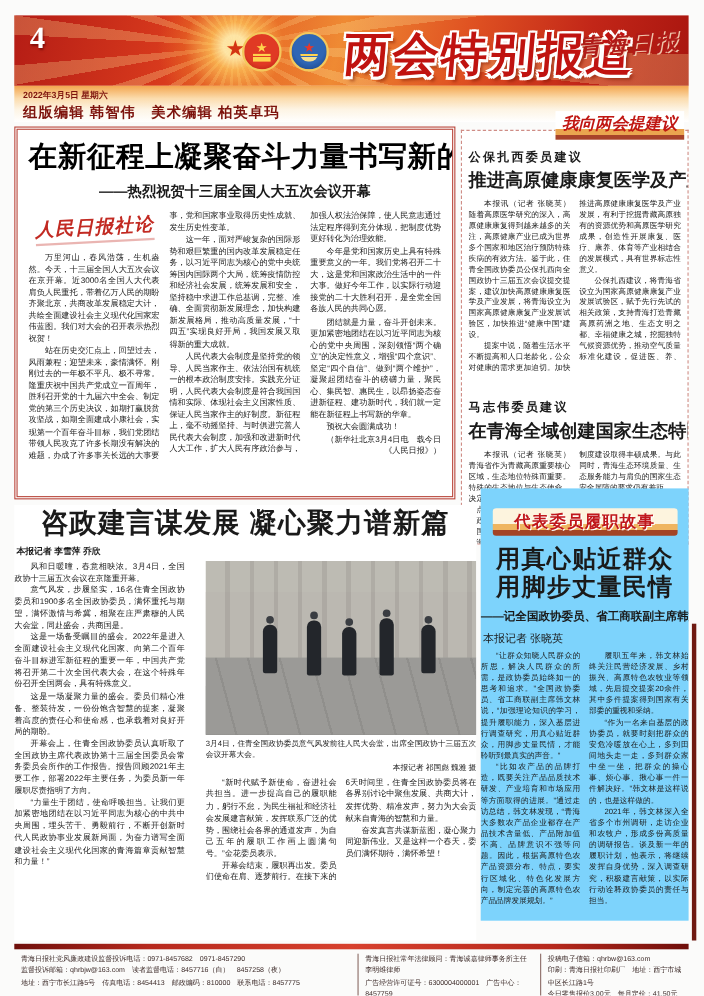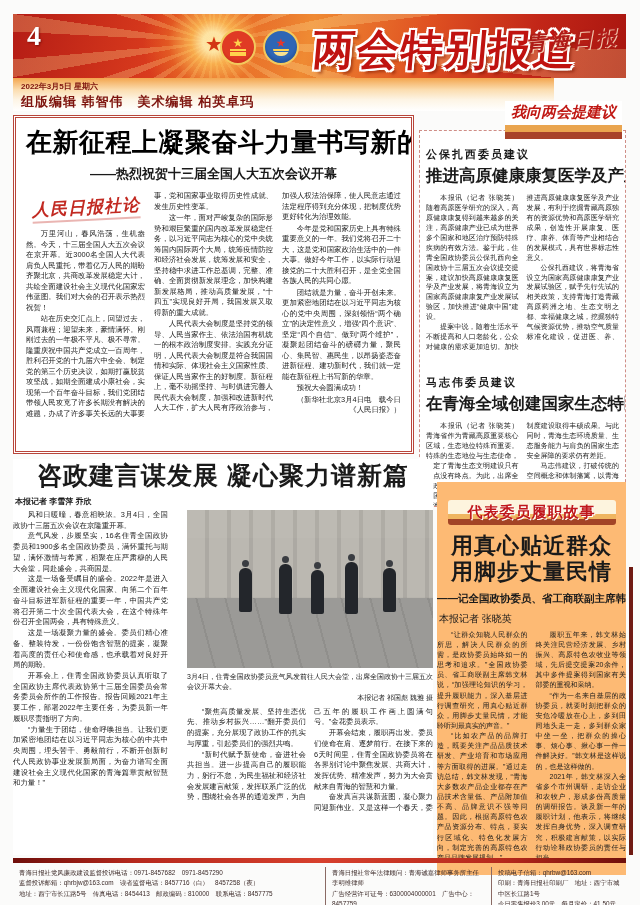--- a/index.html
+++ b/index.html
@@ -20,39 +20,39 @@
   .emblem-cppcc { left:250px; background:radial-gradient(circle at 50% 40%, #2e66b5 0 55%, #153c7e 100%); }
   .emblem .star { font-size:12px; line-height:10px; color:#ffd34d; }
   .emblem .gate { width:16px; height:7px; margin-top:1px; background:linear-gradient(180deg,#ffd34d 0 2px, transparent 2px 3px, #ffd34d 3px 100%); }
   .emblem-cppcc .star { color:#e8372a; }
   .emblem-cppcc .gate { background:linear-gradient(180deg,#ffd34d 0 2px, transparent 2px 3px, #f7e08e 3px 100%); border-radius:0 0 8px 8px; }
   .banner-title { position:absolute; left:300px; top:8px; font-size:42px; font-weight:900; letter-spacing:2px; color:#c01310;
     transform:skewX(-5deg); white-space:nowrap;
     text-shadow:-2px -2px 0 #fff, 2px -2px 0 #fff, -2px 2px 0 #fff, 2px 2px 0 #fff, 0 -2px 0 #fff, 0 2px 0 #fff, -2px 0 0 #fff, 2px 0 0 #fff, 4px 4px 3px rgba(120,20,0,.55); }
   .masthead { position:absolute; right:8px; top:12px; font-family:"DejaVu Serif","Liberation Serif",serif; font-style:italic; font-weight:bold; font-size:21px; color:#b01c18; transform:rotate(-4deg); letter-spacing:2px; text-shadow:1px 1px 0 rgba(255,240,210,.8); }
 
-  .date-strip { position:absolute; left:13px; top:78px; width:541px; height:33px;
+  .date-strip { position:absolute; left:13px; top:78px; width:613px; height:33px;
     background:linear-gradient(180deg, #f3a54e 0%, #fbdcae 35%, #fdf4e4 65%, #ffffff 100%); }
   .date-line { position:absolute; left:8px; top:3px; font-size:8px; font-weight:bold; color:#7d130d; }
   .editors-line { position:absolute; left:8px; top:15px; font-size:13px; font-weight:bold; color:#7d130d; letter-spacing:1px; }
 
   
   .editorial { position:absolute; left:13px; top:115px; width:401px; height:339px; border:3px double #b8453a; background:#fff; padding:7px 10px 4px; overflow:hidden; }
   .ed-headline { text-align:center; font-size:26px; font-weight:900; letter-spacing:0.5px; color:#000; white-space:nowrap; }
   .ed-subtitle { text-align:center; font-size:13px; font-weight:bold; margin-top:5px; }
   .ed-body { margin-top:8px; columns:3; column-gap:9px; font-size:7.4px; line-height:1.42; text-align:justify; height:258px; overflow:hidden; }
   .ed-body p { text-indent:2em; margin-bottom:1px; }
   .ed-logo { width:100%; height:34px; display:flex; align-items:center; justify-content:center; margin-bottom:4px; }
   .ed-logo span { font-family:"DejaVu Serif","Liberation Serif",serif; font-style:italic; font-weight:bold; font-size:17px; color:#c22a22; transform:rotate(-3deg); letter-spacing:1px; border-bottom:2px solid rgba(194,42,34,.35); }
   .ed-signoff { text-align:right; text-indent:0 !important; }
 
   
   .sugg-wrap { position:absolute; left:419px; top:101px; width:207px; }
   .sugg-label { position:relative; z-index:2; text-align:right; padding-right:4px; }
-  .sugg-label span { display:inline-block; font-size:15px; font-weight:900; font-style:italic; color:#c01713; background:#fff; padding:2px 6px 17px;
+  .sugg-label span { display:inline-block; font-size:15px; font-weight:900; font-style:italic; color:#c01713; background:#fff; padding:2px 6px 5px;
     background-image:linear-gradient(180deg, transparent 62%, #eaa54f 62% 82%, #a8432a 82% 100%); }
   .sugg-box { border:1px dashed #cf8d86; margin-top:-9px; padding:16px 6px 6px; height:377px; overflow:hidden; background:#fff; }
   .kicker { text-align:left; font-size:11px; font-weight:bold; letter-spacing:2px; }
   .sugg-headline { text-align:center; font-size:16.5px; font-weight:900; margin:3px 0 6px; white-space:nowrap; letter-spacing:0; }
   .sugg-body { columns:2; column-gap:8px; font-size:7px; line-height:1.42; text-align:justify; overflow:hidden; }
   .sugg-body p { text-indent:2em; }
   .sugg-body-1 { height:168px; margin-bottom:14px; }
   .sugg-body-2 { height:128px; }
 
   
@@ -73,21 +73,21 @@
   .photo .ground { position:absolute; bottom:0; left:0; right:0; height:70px;
     background:repeating-linear-gradient(75deg, #9b9a97 0 26px, #908f8c 26px 28px), linear-gradient(180deg,#a3a29f,#7e7d7a); }
   .person { position:absolute; width:13px; height:44px; background:#23262b; border-radius:6px 6px 2px 2px; }
   .person::before { content:""; position:absolute; top:-8px; left:3px; width:7px; height:7px; border-radius:50%; background:#3a3d42; }
   .caption { margin-top:4px; font-size:7px; line-height:1.4; text-align:justify; }
   .credit { text-align:right; font-size:7px; margin-top:1px; }
   .mid-bottom { margin-top:4px; columns:2; column-gap:8px; font-size:7.4px; line-height:1.45; text-align:justify; height:108px; overflow:hidden; }
   .mid-bottom p { text-indent:2em; }
 
   
-  .duty { position:absolute; left:437px; top:482px; width:189px; height:393px; overflow:hidden; background:#fdba74; }
+  .duty { position:absolute; left:437px; top:444px; width:189px; height:393px; overflow:hidden; background:#7dd3fc; }
   .duty-banner { margin:18px auto 8px; width:168px; height:25px; display:flex; align-items:center; justify-content:center;
     background:linear-gradient(180deg, #fdf4de 0 58%, #efb560 58% 78%, #a34426 78% 100%); border-radius:3px; }
   .duty-banner span { font-size:15px; font-weight:900; color:#c0171c; letter-spacing:1px; text-shadow:1px 1px 0 #fff; }
   .duty-headline { text-align:center; font-size:22px; font-weight:900; line-height:1.2; letter-spacing:1px; }
   .duty-subtitle { text-align:center; font-size:10.5px; font-weight:bold; margin-top:6px; white-space:nowrap; }
   .duty-byline { font-size:10px; font-weight:normal; margin:6px 0 4px 2px; }
   .duty-body { columns:2; column-gap:8px; font-size:7px; line-height:1.45; text-align:justify; height:238px; overflow:hidden; }
   .duty-body p { text-indent:2em; }
   .right-rule { position:absolute; left:629px; top:567px; width:4px; height:288px; background:#6f1a12; }
 
@@ -178,21 +178,20 @@
         <div class="ground"></div>
         <div class="person" style="left:52px; top:58px;"></div>
         <div class="person" style="left:92px; top:54px; height:50px;"></div>
         <div class="person" style="left:124px; top:60px;"></div>
         <div class="person" style="left:158px; top:52px; height:52px;"></div>
         <div class="person" style="left:196px; top:58px;"></div>
       </div>
       <div class="caption">3月4日，住青全国政协委员意气风发前往人民大会堂，出席全国政协十三届五次会议开幕大会。</div>
       <div class="credit">本报记者 祁国彪 魏雅 摄</div>
       <div class="mid-bottom">
-        <p>“聚焦高质量发展、坚持生态优先、推动乡村振兴……”翻开委员们的提案，充分展现了政协工作的扎实与厚重，引起委员们的强烈共鸣。</p>
         <p>“新时代赋予新使命，奋进社会共担当。进一步提高自己的履职能力，躬行不怠，为民生福祉和经济社会发展建言献策，发挥联系广泛的优势，围绕社会各界的通道发声，为自己五年的履职工作画上圆满句号。”金花委员表示。</p>
         <p>开幕会结束，履职再出发。委员们使命在肩、逐梦前行。在接下来的6天时间里，住青全国政协委员将在各界别讨论中聚焦发展、共商大计，发挥优势、精准发声，努力为大会贡献来自青海的智慧和力量。</p>
         <p>奋发真言共谋新蓝图，凝心聚力同迎新伟业。又是这样一个春天，委员们满怀期待，满怀希望！</p>
       </div>
     </div>
   </div>
 </div>
 
 <div class="duty">
   <div class="duty-banner">

